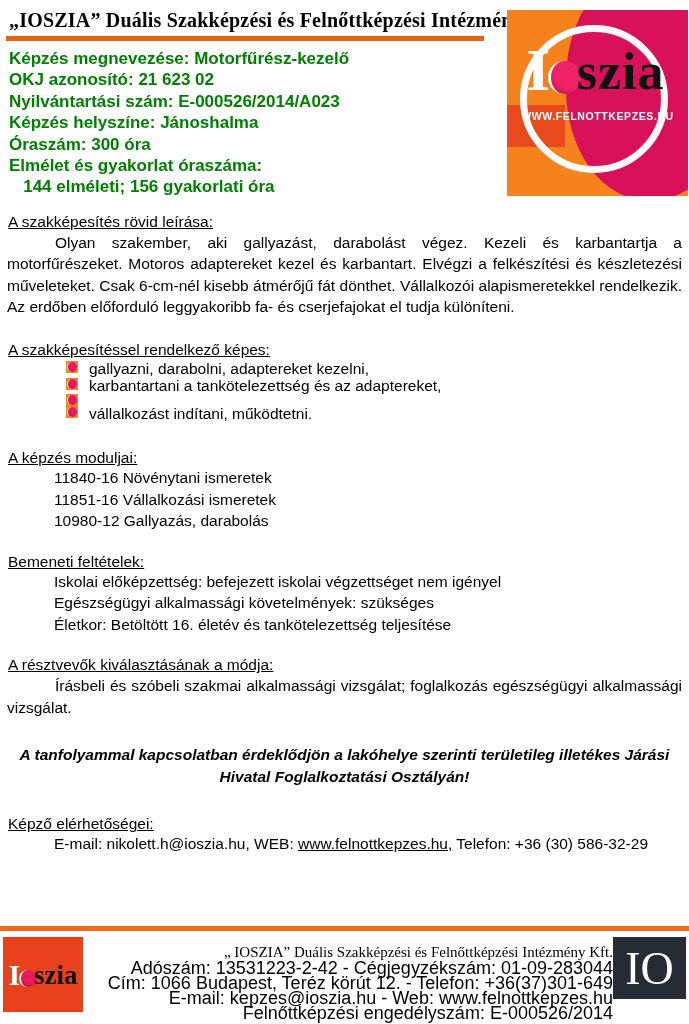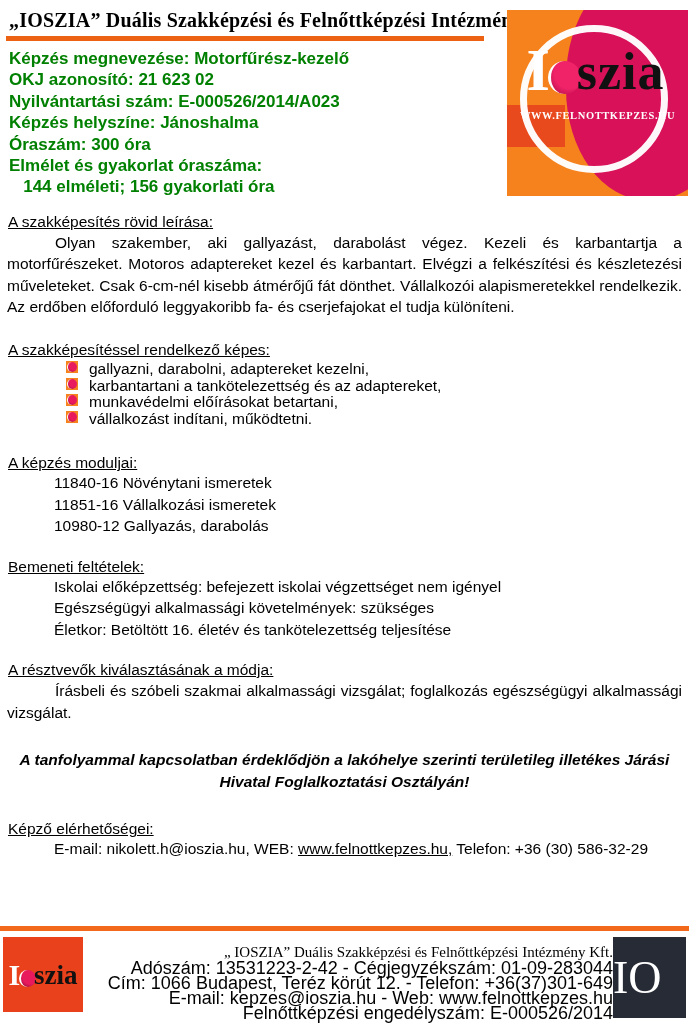--- a/index.html
+++ b/index.html
@@ -26,21 +26,21 @@
   .logo-ring{position:absolute;left:13px;top:15px;width:148px;height:148px;
              border:7px solid rgba(255,255,255,.97);border-radius:50%;box-sizing:border-box;}
   .logo-text{position:absolute;left:0;right:4px;top:30px;display:flex;justify-content:center;
              align-items:flex-end;font-family:"Liberation Serif",serif;font-weight:bold;}
   .logo-text .li{color:#fff;font-size:60px;line-height:60px;}
   .logo-o{width:33px;height:33px;border-radius:50%;margin:0 -4px 6px -2px;
           background:radial-gradient(circle at 62% 38%,#F02268 55%,#A50D43 100%);
           border-left:3px solid #fff;box-sizing:border-box;}
   .logo-text .lsz{color:#111;font-size:52px;line-height:56px;letter-spacing:1px;}
   .logo-url{position:absolute;left:0;right:0;top:100px;text-align:center;color:#fff;
-            font-family:Liberation Serif, serif;font-weight:bold;font-size:10.5px;
+            font-family:Liberation Sans, sans-serif;font-weight:bold;font-size:10.5px;
             letter-spacing:.6px;}
 
   
   .sec-h{font-size:15.5px;text-decoration:underline;margin:0;padding-left:2px;}
   .para{font-size:15.5px;line-height:21.5px;text-align:justify;text-indent:48px;
         margin:1px 1px 0 1px;}
   .plain-list div{font-size:15.5px;line-height:21.5px;margin-left:48px;}
   .s1{margin-top:15px;} .s2{margin-top:23px;} .s3{margin-top:26px;}
   .s4{margin-top:21px;} .s5{margin-top:21px;} .s7{margin-top:28px;}
 
@@ -66,22 +66,22 @@
   .logo-small .li{color:#fff;font-family:"Liberation Serif",serif;font-weight:bold;
                   font-size:30px;line-height:30px;}
   .ls-o{width:17px;height:17px;border-radius:50%;margin:8px -2px 0 -1px;
         background:radial-gradient(circle at 62% 38%,#E9195E 55%,#7E0A33 100%);
         border-left:2px solid #fff;box-sizing:border-box;}
   .logo-small .lsz{color:#111;font-family:"Liberation Serif",serif;font-weight:bold;
                    font-size:27px;line-height:30px;}
   .footer-center{flex:1;text-align:right;padding-top:6px;}
   .footer-company{font-family:"Liberation Serif",serif;font-size:15px;line-height:18px;}
   .footer-lines div{font-size:18px;line-height:15px;}
-  .logo-io{width:73px;height:81px;background:#262B36;flex:none;margin-right:3px;
-           display:flex;justify-content:flex-start;align-items:center;
+  .logo-io{width:73px;height:62px;background:#262B36;flex:none;margin-right:3px;
+           display:flex;justify-content:center;align-items:center;
            color:#fff;font-family:"Liberation Serif",serif;font-size:46px;}
 </style>
 </head>
 <body>
 
 <div class="page">
   <div class="content">
 
     <div class="top">
       <div class="top-left">
@@ -122,21 +122,20 @@
           <li>
           <span class="blt"></span>
           <span>gallyazni, darabolni, adaptereket kezelni,</span>
         </li>
           <li>
           <span class="blt"></span>
           <span>karbantartani a tankötelezettség és az adaptereket,</span>
         </li>
           <li>
           <span class="blt"></span>
-          <span>munkavédelmi előírásokat betartani,</span>
         </li>
           <li>
           <span class="blt"></span>
           <span>vállalkozást indítani, működtetni.</span>
         </li>
         </ul>
     </div>
 
     <div class="s3">
       <div class="sec-h">A képzés moduljai:</div>

